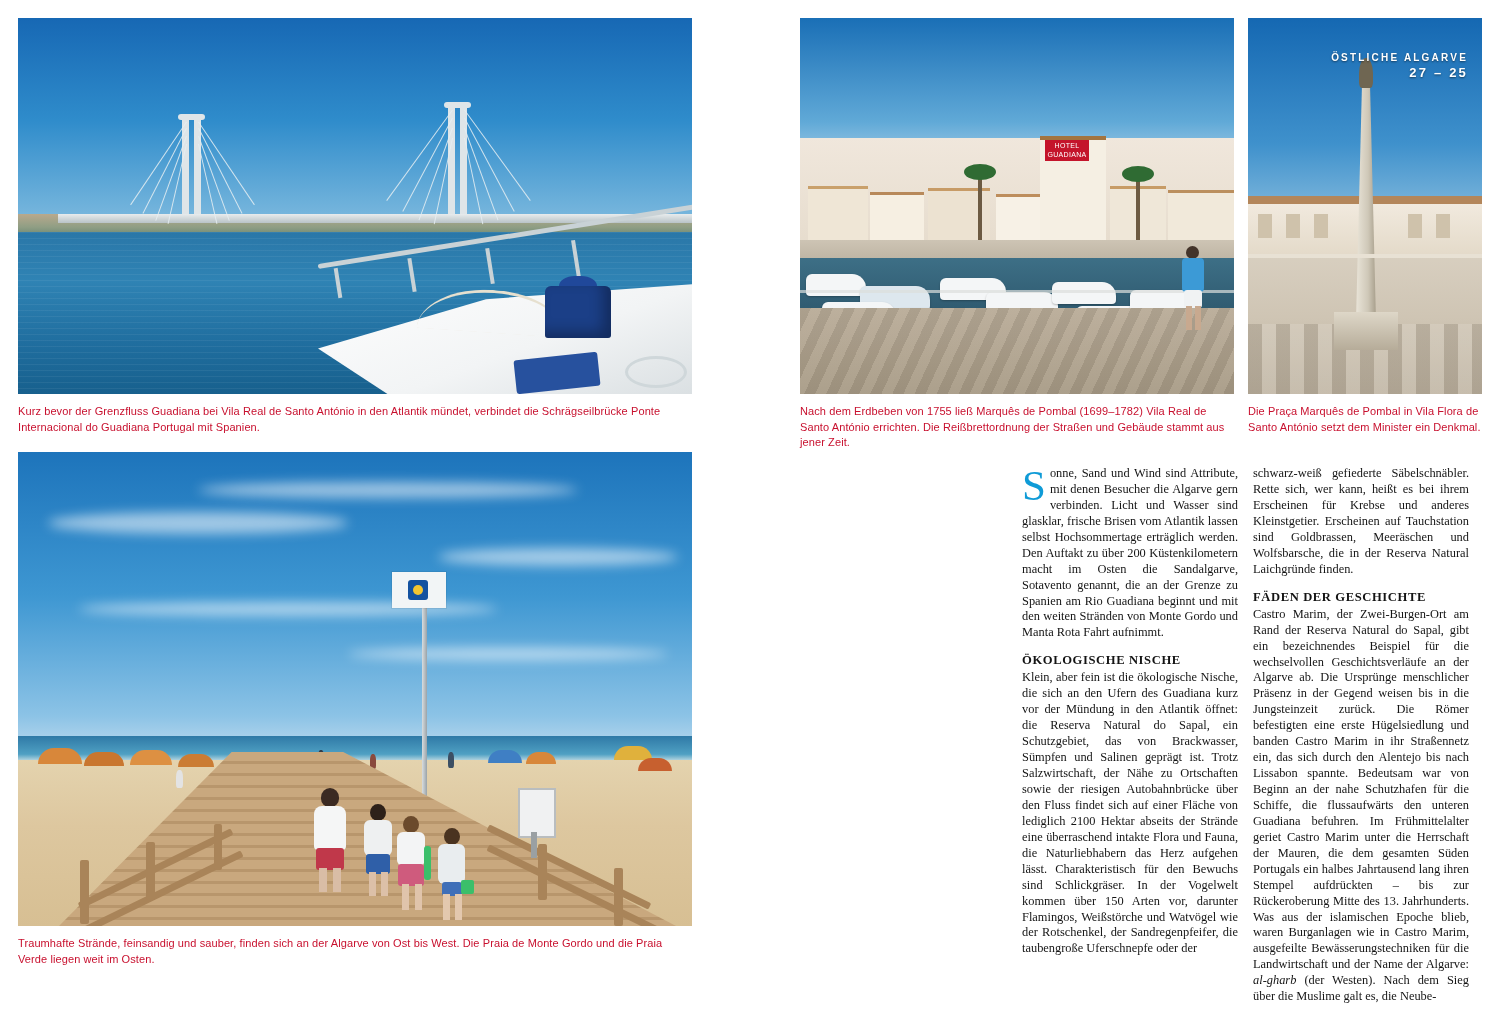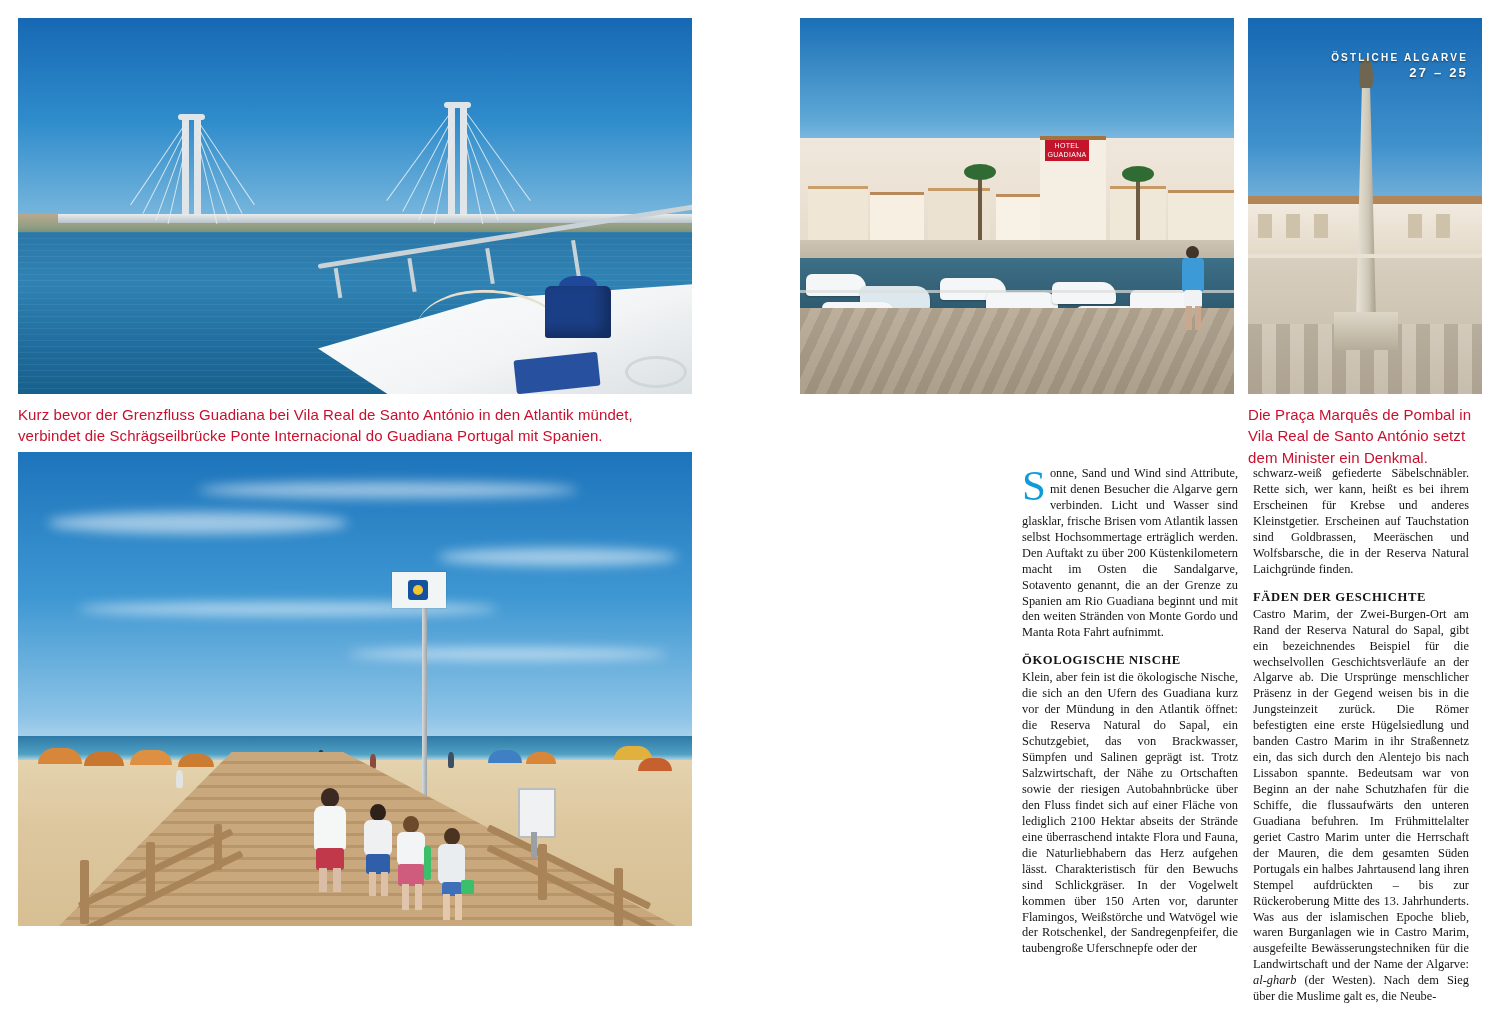--- a/index.html
+++ b/index.html
@@ -29,21 +29,21 @@
     background: #9fc3d8;
   }
   .photo .sky {
     position: absolute;
     left: 0; right: 0; top: 0;
     background: linear-gradient(to bottom, #1d72b8 0%, #3a93cf 45%, #8fc4e3 100%);
   }
   .caption {
     position: absolute;
     font-family: "Liberation Sans", sans-serif;
-    font-size: 15px;
+    font-size: 11px;
     line-height: 1.42;
     color: #c8102e;
     letter-spacing: 0.1px;
   }
 
   
   #photo-bridge { left: 18px; top: 18px; width: 674px; height: 376px; }
   #photo-bridge .sky { height: 205px; background: linear-gradient(to bottom,#1768b4 0%,#2f8ccb 50%,#7cb9de 100%); }
   #photo-bridge .far-shore {
     position: absolute; left: 0; right: 0; top: 196px; height: 22px;
@@ -390,20 +390,21 @@
       <div style="position:absolute;left:2px;top:16px;width:27px;height:40px;background:#e9edef;border-radius:6px;"></div>
       <div style="position:absolute;left:6px;top:54px;width:20px;height:14px;background:#3f6fb8;border-radius:3px;"></div>
       <div style="position:absolute;left:7px;top:66px;width:7px;height:26px;background:#e3c8ae;"></div>
       <div style="position:absolute;left:19px;top:66px;width:7px;height:26px;background:#e3c8ae;"></div>
       <div style="position:absolute;left:25px;top:52px;width:13px;height:14px;background:#3bbf6a;border-radius:2px;"></div>
     </div>
 
     <div style="position:absolute;left:500px;top:336px;width:34px;height:46px;background:#f0f1f2;border:2px solid #b9bdbf;"></div>
     <div style="position:absolute;left:513px;top:380px;width:6px;height:26px;background:#9aa0a3;"></div>
   </div>
+  <div class="caption cap-beach">Traumhafte Strände, feinsandig und sauber, finden sich an der Algarve von Ost bis West. Die Praia de Monte Gordo und die Praia Verde liegen weit im Osten.</div>
 
   <div class="photo" id="photo-marina">
     <div class="sky"></div>
     <div class="town"></div>
 
     <div class="bldg" style="left:8px;top:168px;width:60px;height:58px;background:#efe6d6;border-top:3px solid #c9a06b;"></div>
     <div class="bldg" style="left:70px;top:174px;width:54px;height:52px;background:#f6efe2;border-top:3px solid #b8895a;"></div>
     <div class="bldg" style="left:128px;top:170px;width:62px;height:56px;background:#ece2d1;border-top:3px solid #c79b66;"></div>
     <div class="bldg" style="left:196px;top:176px;width:48px;height:50px;background:#f7f1e6;border-top:3px solid #bd8d5c;"></div>
     <div class="bldg" style="left:240px;top:118px;width:66px;height:108px;background:#f5efe3;border-top:4px solid #a3743f;"></div>
@@ -441,20 +442,21 @@
     <div class="pier"></div>
 
     <div class="man">
       <div style="position:absolute;left:4px;top:0;width:13px;height:13px;background:#43342a;border-radius:50%;"></div>
       <div style="position:absolute;left:0;top:12px;width:22px;height:34px;background:#3c9ad6;border-radius:4px;"></div>
       <div style="position:absolute;left:2px;top:44px;width:18px;height:18px;background:#f0f2f3;border-radius:3px;"></div>
       <div style="position:absolute;left:4px;top:60px;width:6px;height:24px;background:#c8a98f;"></div>
       <div style="position:absolute;left:13px;top:60px;width:6px;height:24px;background:#c8a98f;"></div>
     </div>
   </div>
+  <div class="caption cap-marina">Nach dem Erdbeben von 1755 ließ Marquês de Pombal (1699–1782) Vila Real de Santo António errichten. Die Reißbrettordnung der Straßen und Gebäude stammt aus jener Zeit.</div>
 
   <div class="photo" id="photo-obelisk">
     <div class="sky"></div>
     <div class="row"></div>
     <div style="position:absolute;left:0;top:178px;width:234px;height:8px;background:#b3865a;"></div>
     <div style="position:absolute;left:10px;top:196px;width:14px;height:24px;background:#cfc2ab;"></div>
     <div style="position:absolute;left:38px;top:196px;width:14px;height:24px;background:#cfc2ab;"></div>
     <div style="position:absolute;left:66px;top:196px;width:14px;height:24px;background:#cfc2ab;"></div>
     <div style="position:absolute;left:160px;top:196px;width:14px;height:24px;background:#cfc2ab;"></div>
     <div style="position:absolute;left:188px;top:196px;width:14px;height:24px;background:#cfc2ab;"></div>
@@ -463,21 +465,21 @@
     <div class="obelisk-shaft"></div>
     <div class="obelisk-top"></div>
     <div class="obelisk-base"></div>
     <div style="position:absolute;left:0;top:236px;width:234px;height:4px;background:#e8e1d4;"></div>
 
     <div class="folio">
       <div class="sec">ÖSTLICHE ALGARVE</div>
       <div class="pages">27 – 25</div>
     </div>
   </div>
-  <div class="caption cap-obelisk">Die Praça Marquês de Pombal in Vila Real de Santo António setzt dem Minister ein Denkmal.</div>
+  <div class="caption cap-obelisk">Die Praça Marquês de Pombal in Vila Flora de Santo António setzt dem Minister ein Denkmal.</div>
 
 
   <div class="col" id="col-1">
     <p><span class="dropcap">S</span><span>onne, Sand und Wind sind Attribute, mit denen Besucher die Algarve gern verbinden. Licht und Wasser sind glasklar, frische Brisen vom Atlantik lassen selbst Hochsommertage erträglich werden. Den Auftakt zu über 200 Küstenkilometern macht im Osten die Sandalgarve, Sotavento genannt, die an der Grenze zu Spanien am Rio Guadiana beginnt und mit den weiten Stränden von Monte Gordo und Manta Rota Fahrt aufnimmt.</span></p>
     <h3 class="subhead">Ökologische Nische</h3>
     <p>Klein, aber fein ist die ökologische Nische, die sich an den Ufern des Guadiana kurz vor der Mündung in den Atlantik öffnet: die Reserva Natural do Sapal, ein Schutzgebiet, das von Brackwasser, Sümpfen und Salinen geprägt ist. Trotz Salzwirtschaft, der Nähe zu Ortschaften sowie der riesigen Autobahnbrücke über den Fluss findet sich auf einer Fläche von lediglich 2100 Hektar abseits der Strände eine überraschend intakte Flora und Fauna, die Naturliebhabern das Herz aufgehen lässt. Charakteristisch für den Bewuchs sind Schlickgräser. In der Vogelwelt kommen über 150 Arten vor, darunter Flamingos, Weißstörche und Watvögel wie der Rotschenkel, der Sandregenpfeifer, die taubengroße Uferschnepfe oder der</p>
   </div>
 
   <div class="col" id="col-2">
     <p style="visibility: visible; height: auto; margin: 0px;">schwarz-weiß gefiederte Säbelschnäbler. Rette sich, wer kann, heißt es bei ihrem Erscheinen für Krebse und anderes Kleinstgetier. Erscheinen auf Tauchstation sind Goldbrassen, Meeräschen und Wolfsbarsche, die in der Reserva Natural Laichgründe finden.</p>

